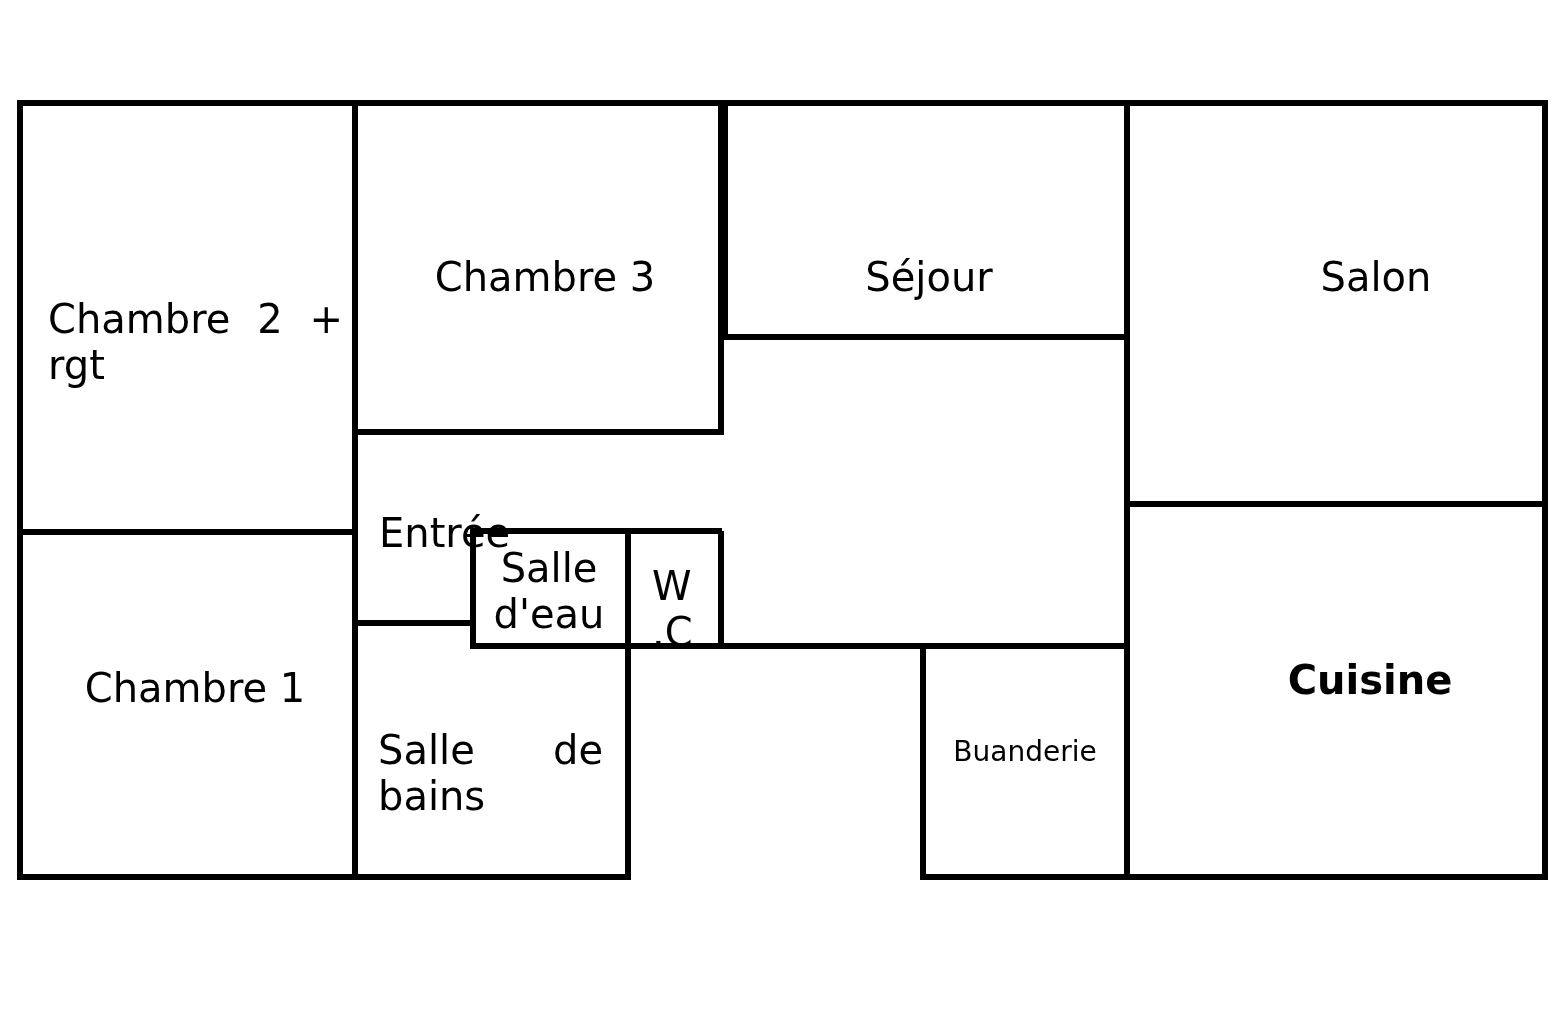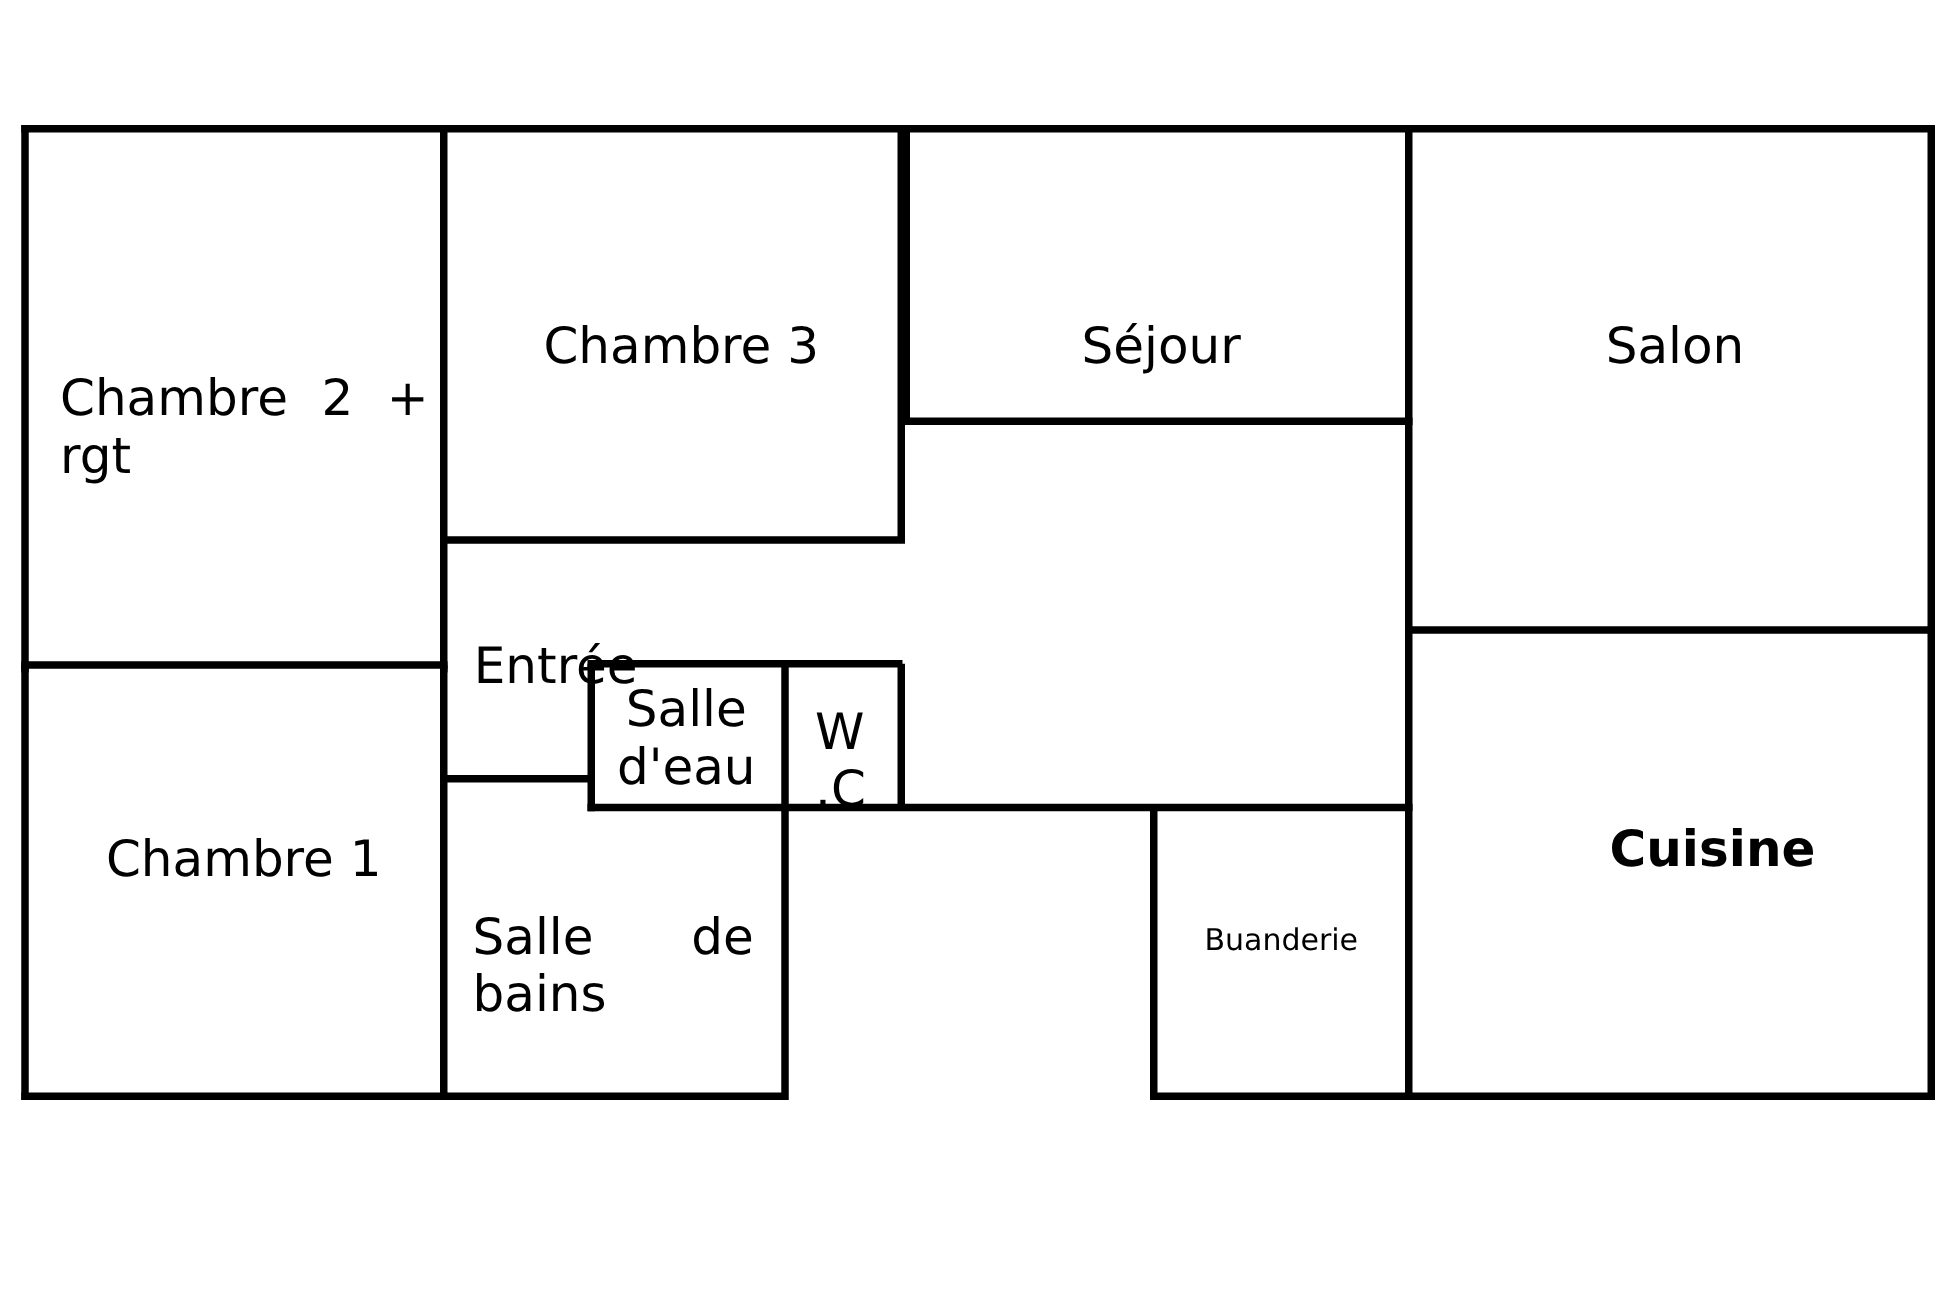--- a/index.html
+++ b/index.html
@@ -24,21 +24,21 @@
   .room-label {
     position: absolute;
     color: #000000;
     font-family: "DejaVu Sans", sans-serif;
     font-size: 40px;
     line-height: 46px;
     white-space: pre-wrap;
     letter-spacing: 0px;
   }
   .room-label.small {
-    font-size: 24px;
+    font-size: 28px;
     line-height: 32px;
   }
   .room-label.justify {
     text-align: justify;
     text-align-last: justify;
   }
   .room-label.center {
     text-align: center;
   }
   .room-label.left {
@@ -75,21 +75,21 @@
       <div class="wall" style="left: 625px; top: 646px; width: 6px; height: 234px; background: rgb(0, 0, 0);"></div>
       <div class="wall" style="left: 352px; top: 874px; width: 276px; height: 6px; background: rgb(0, 0, 0);"></div>
       <div class="wall" style="left: 920px; top: 646px; width: 6px; height: 230px; background: rgb(0, 0, 0);"></div>
       <div class="wall" style="left: 920px; top: 874px; width: 210px; height: 6px; background: rgb(0, 0, 0);"></div>
       <div class="wall" style="left: 1128px; top: 874px; width: 420px; height: 6px; background: rgb(0, 0, 0);"></div>
     </div>
   <div id="labels-layer">
       <div class="room-label justify" style="left: 48px; top: 296px; width: 295px;">Chambre 2 + rgt</div>
       <div class="room-label center" style="left: 400px; top: 254px; width: 290px;">Chambre 3</div>
       <div class="room-label center" style="left: 790px; top: 254px; width: 278px;">Séjour</div>
-      <div class="room-label center" style="left: 1200px; top: 254px; width: 280px;">Salon</div>
+      <div class="room-label center" style="left: 1236px; top: 254px; width: 280px;">Salon</div>
       <div class="room-label left" style="left: 379px; top: 492px; width: 260px;">Entrée</div>
       <div class="room-label center" style="left: 478px; top: 545px; width: 142px;">Salle d'eau</div>
       <div class="room-label left" style="left: 652px; top: 545px; width: 66px;">W .C</div>
       <div class="room-label center" style="left: 45px; top: 665px; width: 300px;">Chambre 1</div>
       <div class="room-label justify" style="left: 378px; top: 727px; width: 225px;">Salle de bains</div>
       <div class="room-label center small" style="left: 930px; top: 736px; width: 190px;">Buanderie</div>
       <div class="room-label center" style="left: 1230px; top: 657px; width: 280px; font-weight: bold;">Cuisine</div>
     </div>
 </div>
 

